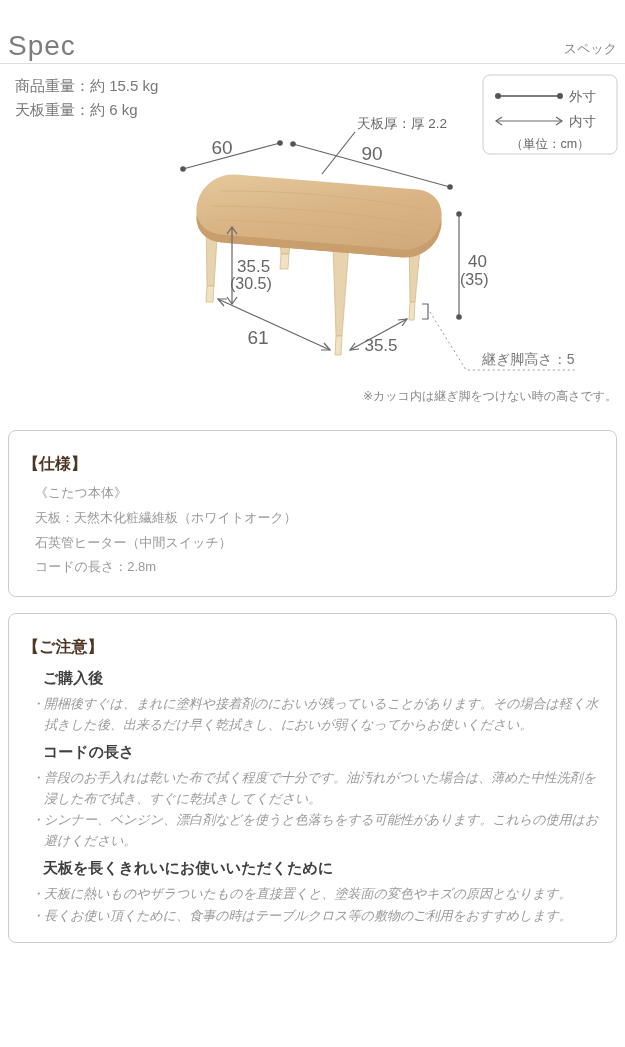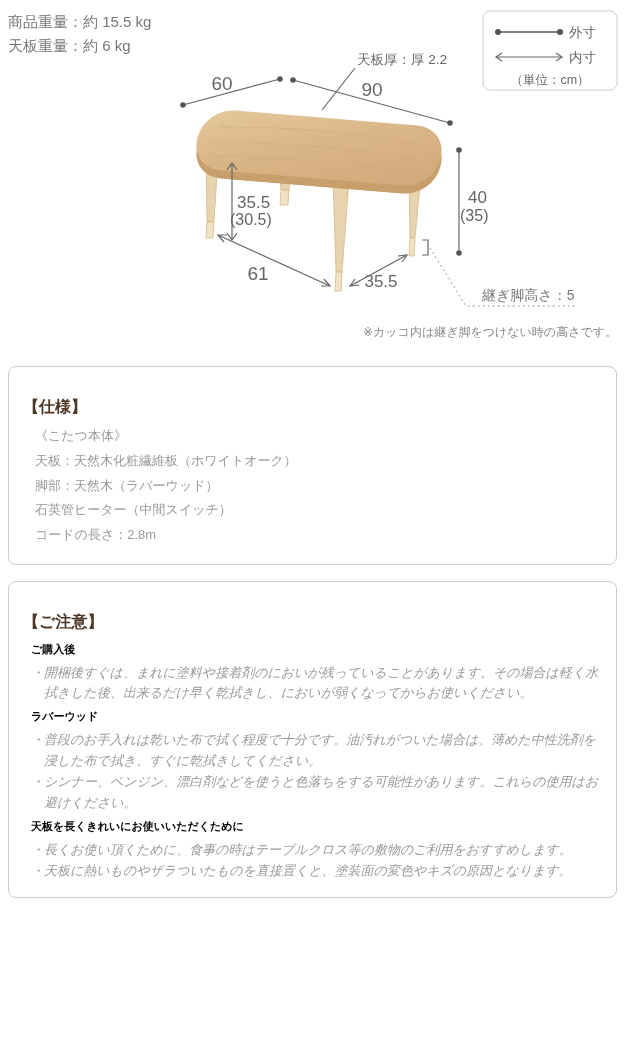--- a/index.html
+++ b/index.html
@@ -7,40 +7,44 @@
   .page{width:625px;}
 
   
   .header{display:flex;justify-content:space-between;align-items:flex-end;
           margin:0;padding:32px 8px 3px 8px;border-bottom:1px solid #ddd;}
   .spec-title{font-size:28px;font-weight:400;color:#7c7c7c;letter-spacing:1px;line-height:1;}
   .spec-subtitle{font-size:13px;color:#888;padding-bottom:2px;}
 
   
   .diagram{position:relative;height:350px;}
-  .weights{position:absolute;left:8px;top:10px;font-size:15px;color:#777;line-height:1.6;}
+  .weights{position:absolute;left:15px;top:10px;font-size:15px;color:#777;line-height:1.6;}
   .diagram svg{position:absolute;left:0;top:0;}
   .dim-text{fill:#666;}
   .dim-line{stroke:#666;stroke-width:1.2;fill:none;}
   .dot{fill:#555;}
 
   
-  .box{margin:16px 8px 0 8px;border:1px solid #ccc;border-radius:8px;padding:28px 14px 14px 14px;background:#fff;}
+  .box{margin:16px 8px 0 8px;border:1px solid #ccc;border-radius:8px;padding:21px 14px 14px 14px;background:#fff;}
   .box-title{font-size:16px;font-weight:bold;color:#4d3724;margin:2px 0 8px 0;}
   .box-content{margin-left:8px;font-size:13px;line-height:1.6;color:#999;}
   .spec-line{margin:4px;}
-  .sub-heading{font-size:11px;font-weight:bold;color:#000000;margin:12px 0 4px 0;}
+  .sub-heading{font-size:15px;font-weight:bold;color:#404040;margin:12px 0 4px 12px;}
   .sub-heading:first-child{margin-top:4px;}
   .bullet{padding-left:13px;text-indent:-13px;margin:1px 0;font-style:italic;}
 </style>
 </head>
 <body>
 
 <div class="page">
 
+  <div class="header">
+    <div class="spec-title">Spec</div>
+    <div class="spec-subtitle">スペック</div>
+  </div>
 
   <div class="diagram">
     <div class="weights">
       <div>商品重量：約 15.5 kg</div>
       <div>天板重量：約 6 kg</div>
     </div>
 
     <svg width="625" height="350" viewBox="0 0 625 350">
       <defs>
         <linearGradient id="wood" x1="0" y1="0" x2="1" y2="1">
@@ -151,43 +155,42 @@
 
       <text x="617" y="336" font-size="12" text-anchor="end" fill="#888">※カッコ内は継ぎ脚をつけない時の高さです。</text>
     </svg>
   </div>
 
   <div class="box">
     <div class="box-title">【仕様】</div>
     <div class="box-content">
       <p class="spec-line">《こたつ本体》</p>
       <p class="spec-line">天板：天然木化粧繊維板（ホワイトオーク）</p>
-      <p class="spec-line">脚部：天然木（ラバーウッド）</p>
       <p class="spec-line">石英管ヒーター（中間スイッチ）</p>
       <p class="spec-line">コードの長さ：2.8m</p>
     </div>
   </div>
 
   <div class="box">
     <div class="box-title">【ご注意】</div>
     <div class="box-content">
 
       <div>
         <div class="sub-heading">ご購入後</div>
         <p class="bullet">・開梱後すぐは、まれに塗料や接着剤のにおいが残っていることがあります。その場合は軽く水拭きした後、出来るだけ早く乾拭きし、においが弱くなってからお使いください。</p>
       </div>
 
       <div>
-        <div class="sub-heading">ラバーウッド</div>
+        <div class="sub-heading">コードの長さ</div>
         <p class="bullet">・普段のお手入れは乾いた布で拭く程度で十分です。油汚れがついた場合は、薄めた中性洗剤を浸した布で拭き、すぐに乾拭きしてください。</p>
         <p class="bullet">・シンナー、ベンジン、漂白剤などを使うと色落ちをする可能性があります。これらの使用はお避けください。</p>
       </div>
 
       <div>
         <div class="sub-heading">天板を長くきれいにお使いいただくために</div>
+        <p class="bullet">・天板に熱いものやザラついたものを直接置くと、塗装面の変色やキズの原因となります。</p>
         <p class="bullet">・長くお使い頂くために、食事の時はテーブルクロス等の敷物のご利用をおすすめします。</p>
-        <p class="bullet">・天板に熱いものやザラついたものを直接置くと、塗装面の変色やキズの原因となります。</p>
       </div>
 
     </div>
   </div>
 
 </div>
 
 </body></html>

